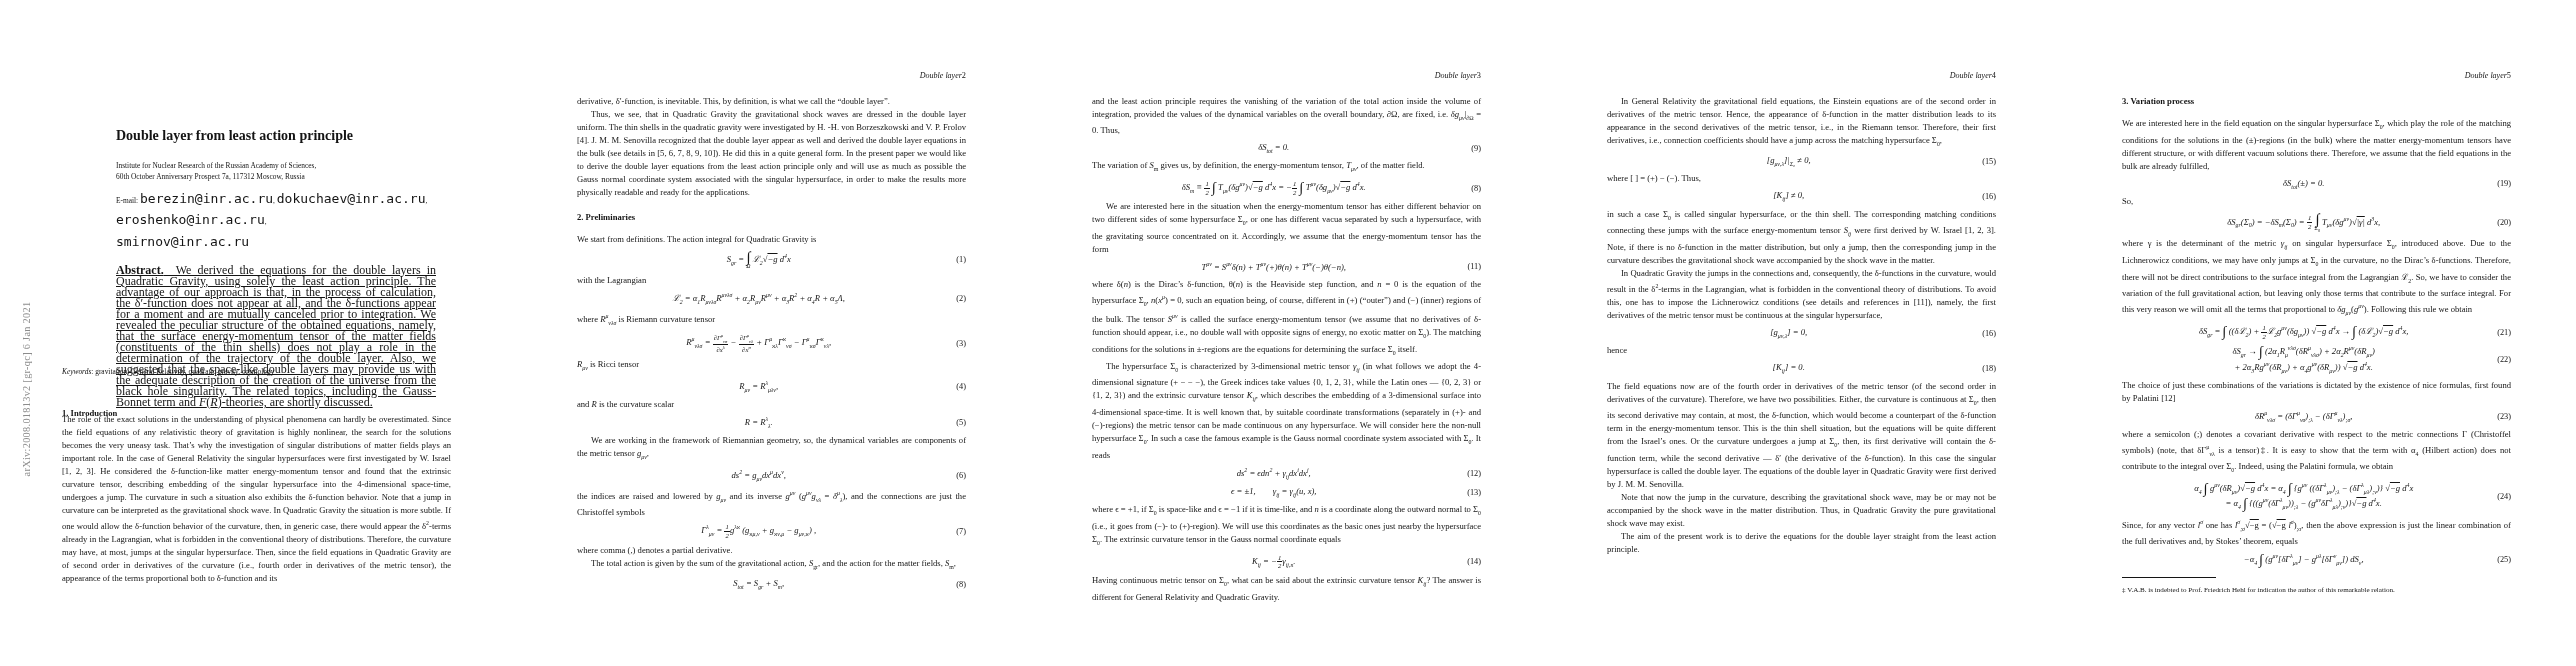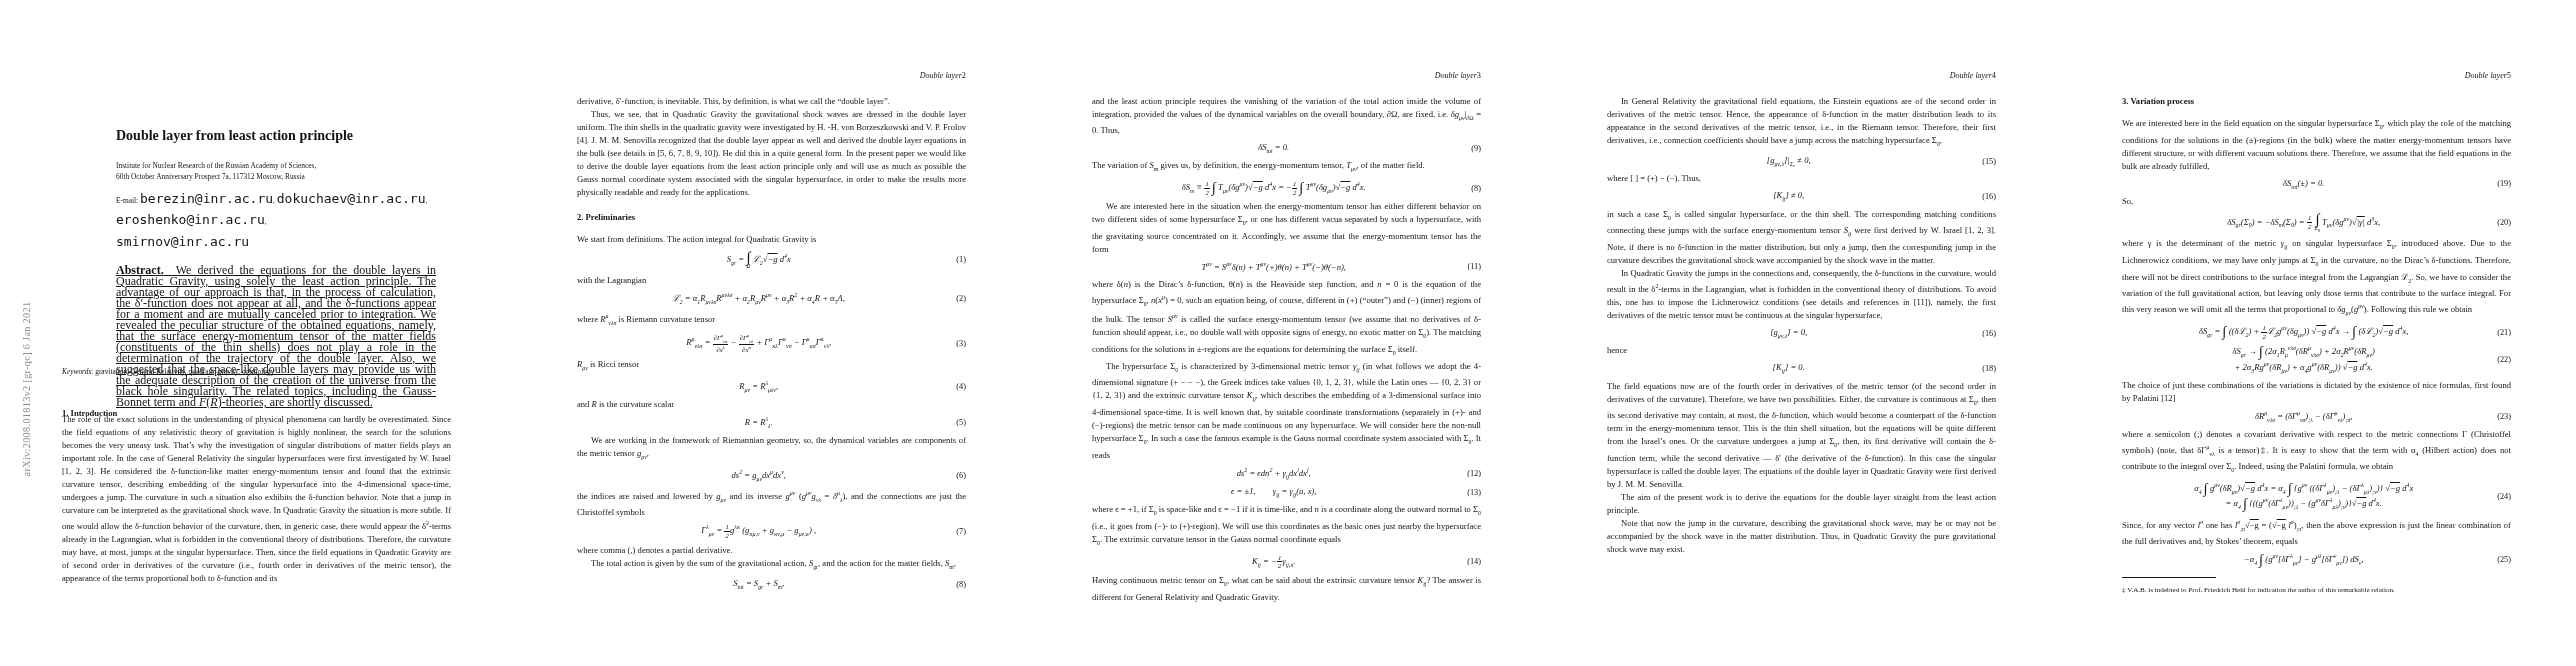--- a/index.html
+++ b/index.html
@@ -182,22 +182,22 @@
       <div class="eq">
         <span class="eqb">[g<sub>μν,λ</sub>] = 0,</span>
         <span class="eqn">(16)</span>
       </div>
       <p class="body">hence</p>
       <div class="eq">
         <span class="eqb">[K<sub>ij</sub>] = 0.</span>
         <span class="eqn">(18)</span>
       </div>
       <p class="body">The field equations now are of the fourth order in derivatives of the metric tensor (of the second order in derivatives of the curvature).  Therefore, we have two possibilities. Either, the curvature is continuous at Σ<sub>0</sub>, then its second derivative may contain, at most, the δ-function, which would become a counterpart of the δ-function term in the energy-momentum tensor.  This is the thin shell situation, but the equations will be quite different from the Israel’s ones.  Or the curvature undergoes a jump at Σ<sub>0</sub>, then, its first derivative will contain the δ-function term, while the second derivative — δ′ (the derivative of the δ-function).  In this case the singular hypersurface is called the double layer.  The equations of the double layer in Quadratic Gravity were first derived by J. M. M. Senovilla.</p>
+      <p class="body ind">Note that now the jump in the curvature, describing the gravitational shock wave, may be or may not be accompanied by the shock wave in the matter distribution.  Thus, in Quadratic Gravity the pure gravitational shock wave may exist.</p>
       <p class="body ind">The aim of the present work is to derive the equations for the double layer straight from the least action principle.</p>
-      <p class="body ind">Note that now the jump in the curvature, describing the gravitational shock wave, may be or may not be accompanied by the shock wave in the matter distribution.  Thus, in Quadratic Gravity the pure gravitational shock wave may exist.</p>
     </div>
   </div>
 
   <div class="page">
     <div class="content">
       <div class="rh">
         <span class="rt">Double layer</span>
         <span class="pn">5</span>
       </div>
       <h2 class="sec" style="margin-top:16px;">3. Variation process</h2>

